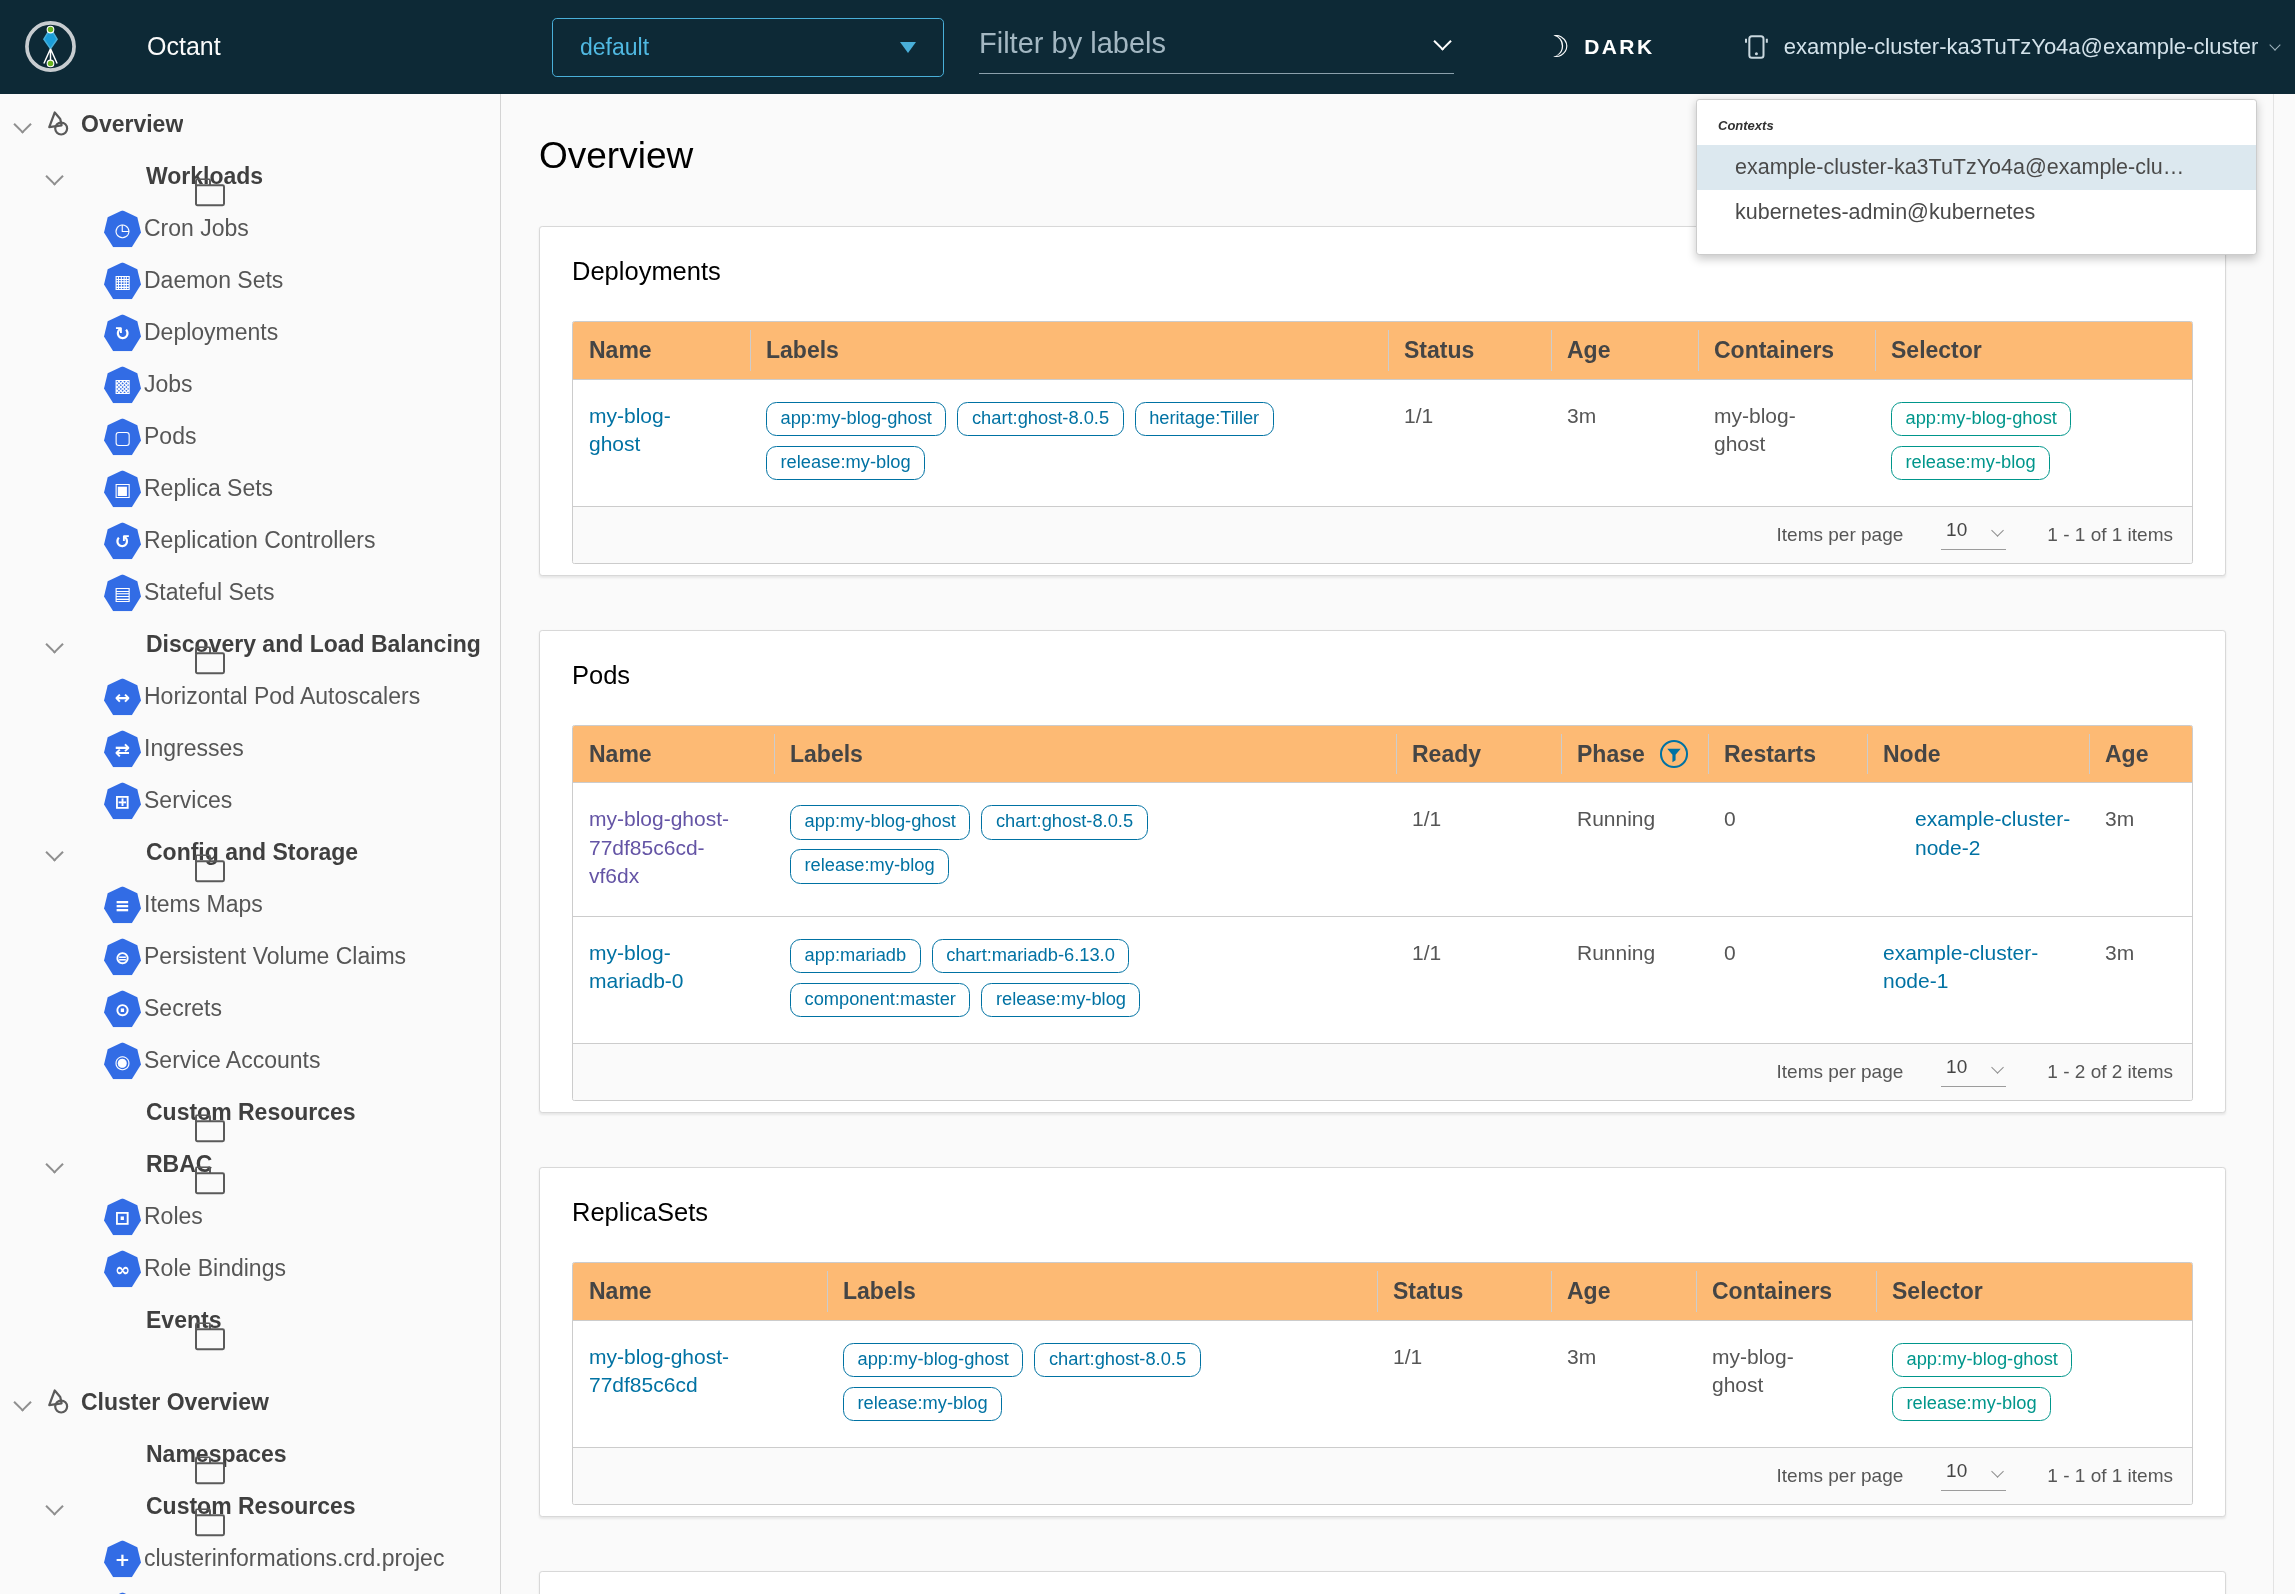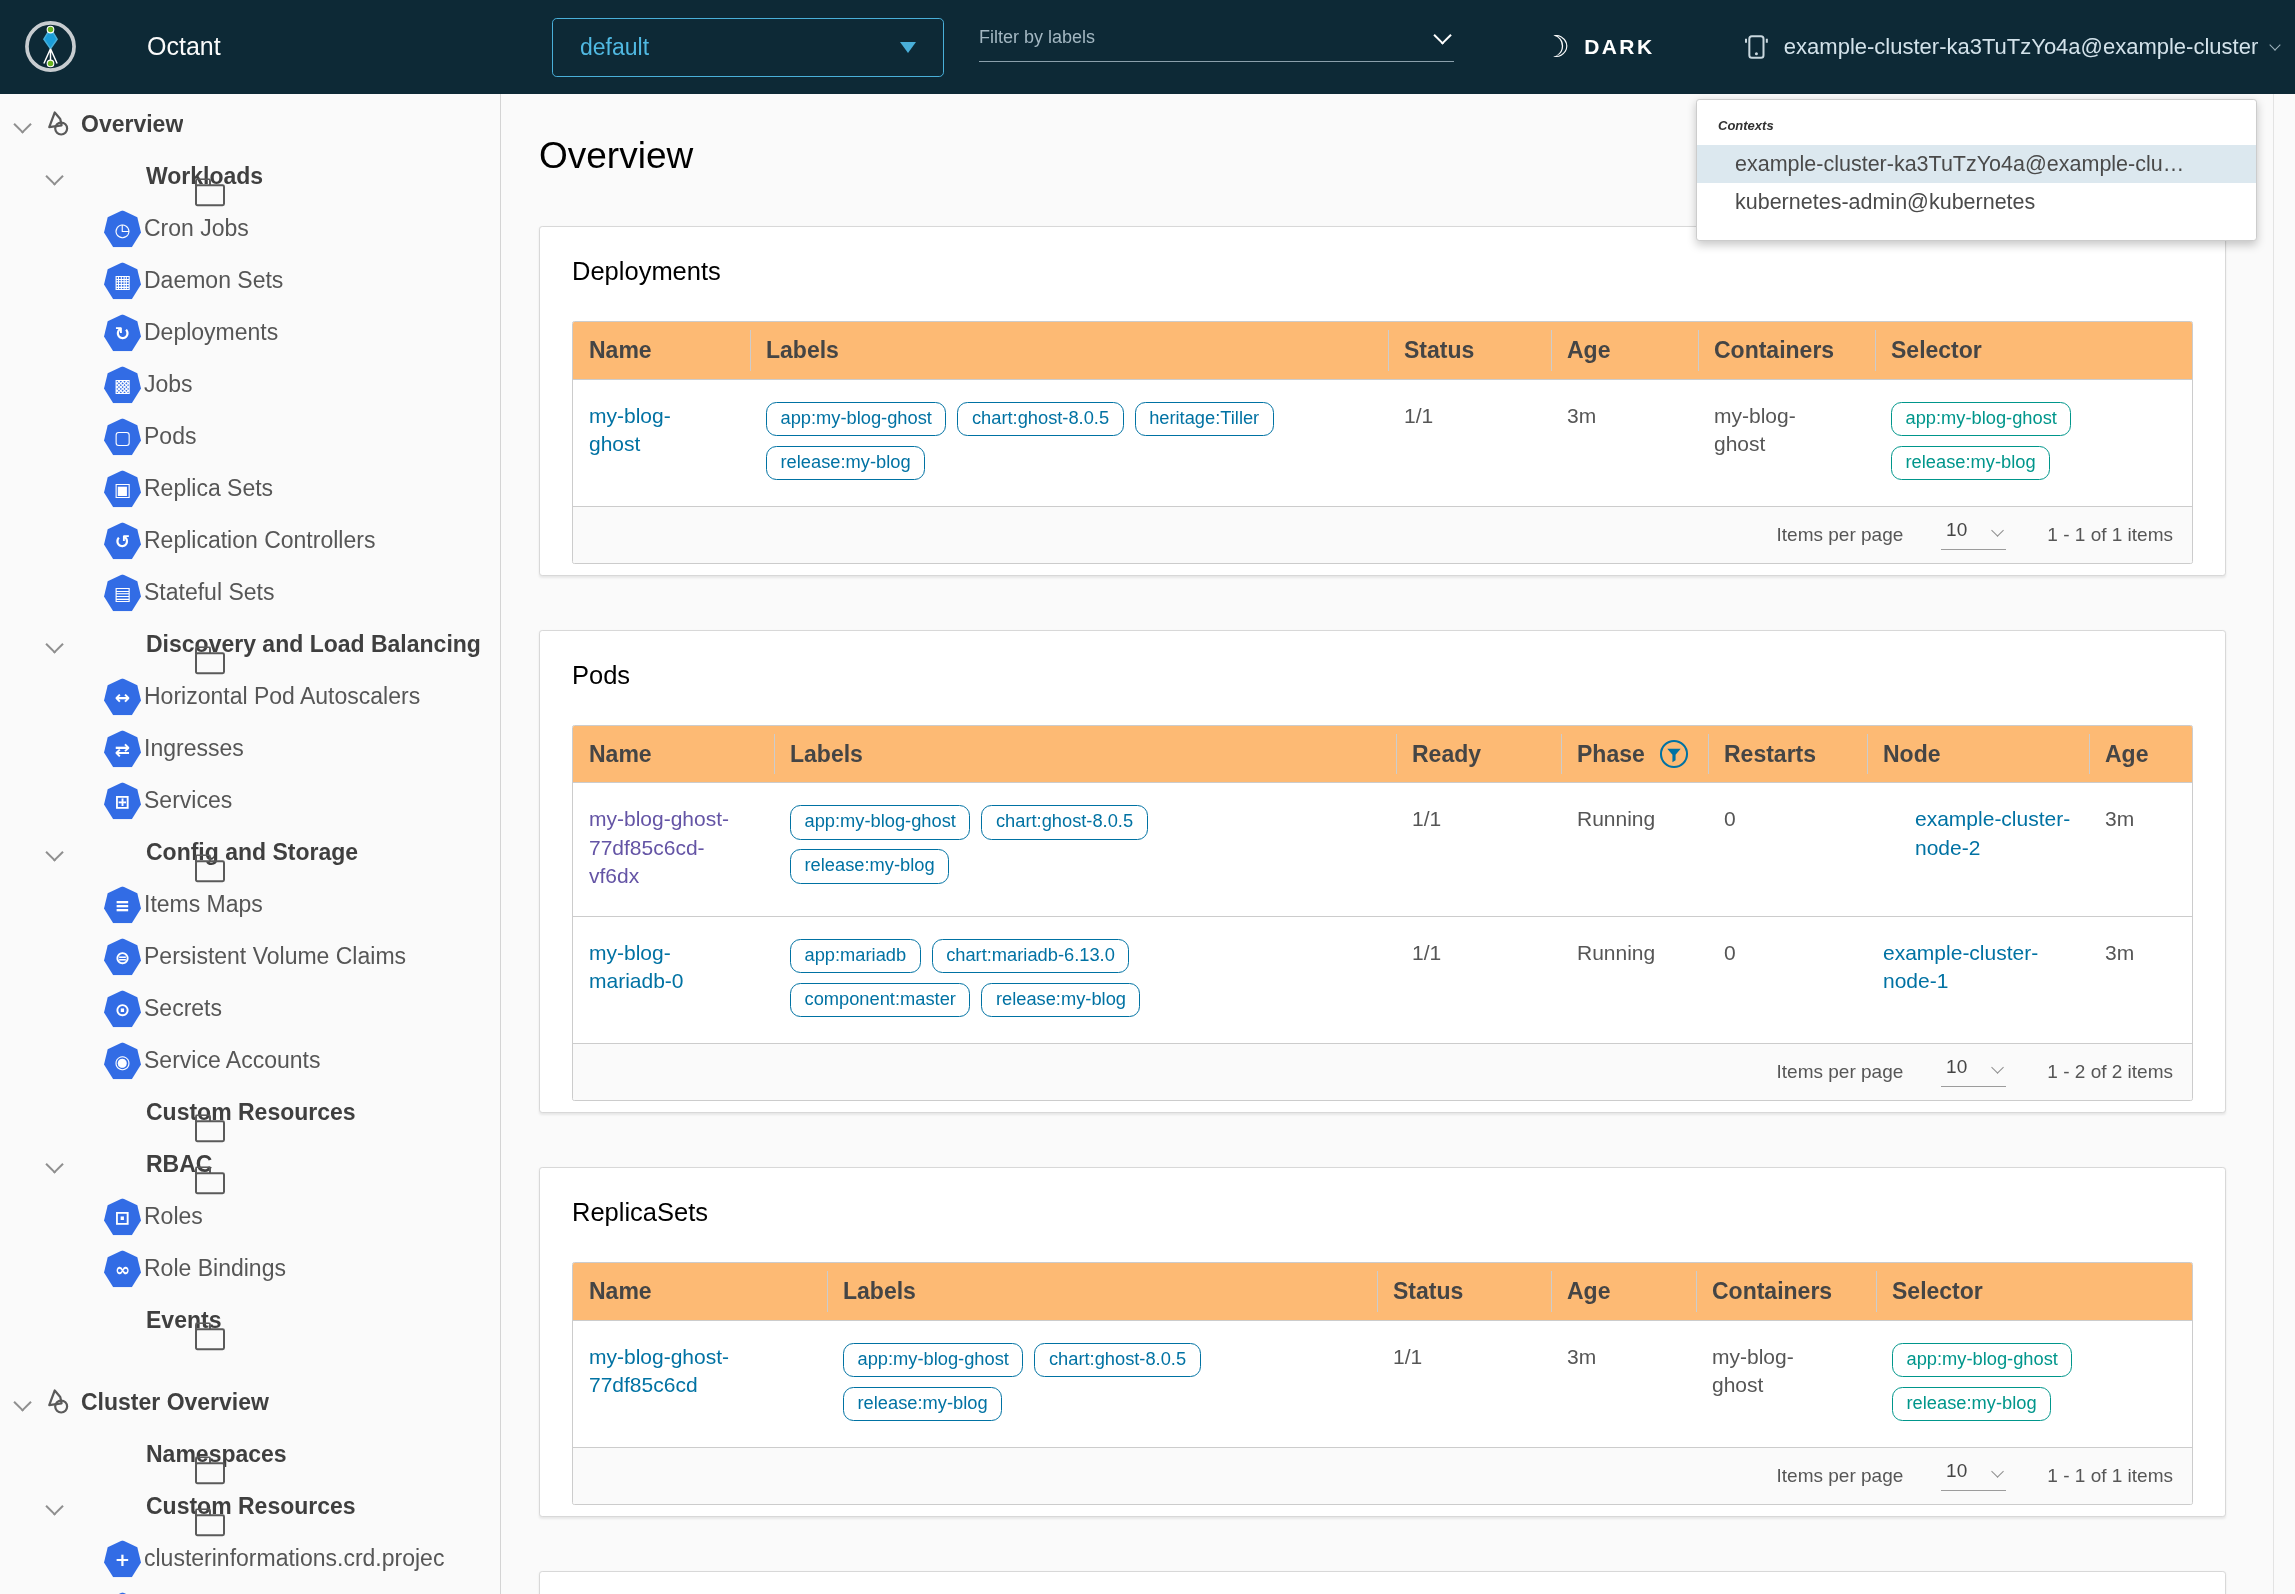--- a/index.html
+++ b/index.html
@@ -11,38 +11,38 @@
   .logo-wrap{position:absolute;left:24px;top:20px;}
   .app-title{position:absolute;left:99px;top:32px;color:#fafafa;font-size:25px;font-weight:400;margin-left:48px;}
   .ns-select{position:absolute;left:552px;top:17.5px;width:392px;height:59px;border:1.6px solid #49afd9;
              border-radius:4.8px;display:flex;align-items:center;justify-content:space-between;
              padding:0 27px;cursor:pointer;background:transparent;}
   .ns-value{color:#50b9e2;font-size:23px;}
   .ns-caret{width:0;height:0;border-left:8.8px solid transparent;border-right:8.8px solid transparent;
             border-top:11px solid #49afd9;}
   .filter-wrap{position:absolute;left:979px;top:27px;width:475px;border-bottom:0.8px solid #8ba0ac;
                display:flex;align-items:center;padding-bottom:12.8px;}
-  .filter-input{flex:1;background:transparent;border:none;outline:none;color:#e6eef2;font-size:18px;}
+  .filter-input{flex:1;background:transparent;border:none;outline:none;color:#e6eef2;font-size:29px;}
   .filter-input::placeholder{color:#a3b7c2;}
   .chev{display:inline-block;width:12.8px;height:12.8px;border-left:2.4px solid #fff;border-bottom:2.4px solid #fff;
         transform:rotate(-45deg);margin:-4.8px 4.8px 0 0;}
   .theme-toggle{position:absolute;left:1543px;top:0;height:94px;display:flex;align-items:center;gap:14.3px;
                 background:none;border:none;cursor:pointer;}
   .moon{color:#fff;font-size:30px;transform:scaleX(-1);font-family:"DejaVu Sans",sans-serif;line-height:1;}
   .theme-label{color:#fff;font-size:21px;font-weight:700;letter-spacing:2.4px;}
   .context-btn{position:absolute;right:16px;top:0;height:94px;display:flex;align-items:center;gap:12.8px;
                background:none;border:none;cursor:pointer;}
   .context-label{color:#d3e2ea;font-size:22px;font-weight:300;}
   .chev.small{width:8px;height:8px;border-color:#9fb3bd;border-width:1.6px;margin:-3.2px 0 0 0;}
 
   
   .context-menu{position:fixed;left:1696px;top:99px;width:561px;background:#fff;border:0.8px solid #ccc;
                 border-radius:3.2px;box-shadow:0 3.2px 9.6px rgba(0,0,0,.22);padding:17.5px 0 19px;z-index:60;}
   .cm-title{font-size:13px;font-weight:700;color:#313131;padding:0 21px;margin-bottom:12.8px;font-style:italic;}
-  .cm-item{height:38px;display:flex;align-items:center;padding:0 19px 0 38px;font-size:21.5px;color:#4a4a4a;
+  .cm-item{height:45px;display:flex;align-items:center;padding:0 19px 0 38px;font-size:21.5px;color:#4a4a4a;
            cursor:pointer;white-space:nowrap;overflow:hidden;}
   .cm-item.selected{background:#dce8ef;}
 
   
   .sidebar{position:fixed;top:94px;left:0;width:501px;height:1500px;background:#fafafa;
            border-right:0.8px solid #d4d4d4;overflow:hidden;padding-top:4.8px;z-index:10;}
   .side-item{position:relative;height:52px;display:flex;align-items:center;cursor:pointer;}
   .side-item .label{font-size:23px;color:#565656;white-space:nowrap;overflow:hidden;}
   .side-item.bold .label{font-weight:700;color:#3f3f3f;}
   .lv1{padding-left:81px;}.lv2{padding-left:116px;}.lv3{padding-left:144px;}

